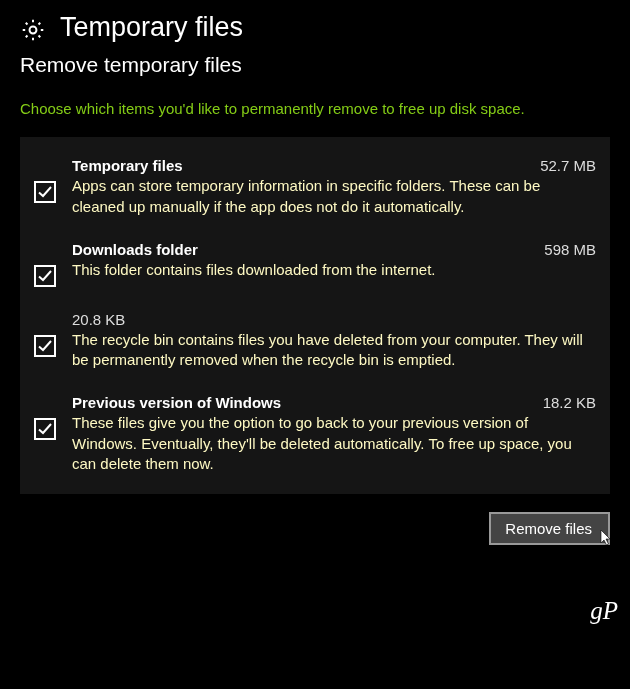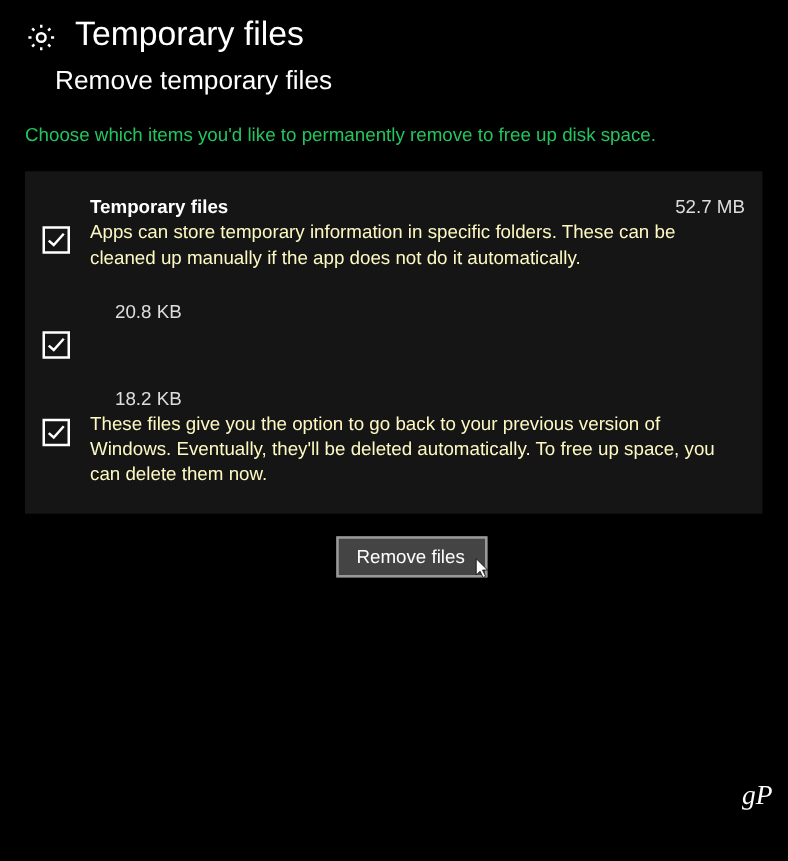--- a/index.html
+++ b/index.html
@@ -29,25 +29,24 @@
       margin-top: 4px;
     }
     .page-title {
       font-size: 27px;
       font-weight: 400;
     }
     .subtitle {
       font-size: 21px;
       font-weight: 400;
       margin-bottom: 22px;
-      margin-left: 24px;
     }
     .description {
       font-size: 15px;
-      color: #22c55e;
+      color: #84cc16;
       line-height: 1.35;
       margin-bottom: 18px;
     }
     .items-panel {
       background: #151515;
       padding: 14px 14px 14px 14px;
     }
     .item-row {
       display: flex;
       align-items: flex-start;
@@ -83,33 +82,32 @@
     }
     .item-title {
       font-size: 15px;
       font-weight: 600;
       color: #fff;
     }
     .item-size {
       font-size: 15px;
       color: #ddd;
       white-space: nowrap;
-      margin-left: 20px;
     }
     .item-desc {
       font-size: 15px;
       color: #fef9c3;
       line-height: 1.35;
       margin-top: 2px;
     }
     .bottom-bar {
       margin-top: 18px;
       display: flex;
       align-items: flex-end;
-      justify-content: center;
+      justify-content: flex-end;
       padding-left: 29px;
     }
     .remove-button {
       background: #444;
       border: 2px solid #999;
       color: #fff;
       font-size: 15px;
       padding: 6px 16px 6px 14px;
       font-family: inherit;
       cursor: pointer;
@@ -117,27 +115,27 @@
     }
     .cursor-arrow {
       position: absolute;
       right: -4px;
       bottom: -4px;
       width: 12px;
       height: 18px;
       pointer-events: none;
     }
     .watermark {
-      font-size: 22px;
+      font-size: 25px;
       font-style: italic;
       color: #fff;
       font-family: Georgia, serif;
       position: absolute;
       right: 12px;
-      bottom: 40px;
+      bottom: 64px;
       text-align: right;
     }
   </style>
 </head>
 <body>
 
 <div class="header">
   <span class="gear-icon">
     <svg viewBox="0 0 24 24" fill="none" stroke="#fff" stroke-width="1.8">
       <circle cx="12" cy="12" r="3.2"></circle>
@@ -161,42 +159,58 @@
     </div>
     <div class="item-body">
       <div class="item-head">
         <span class="item-title">Temporary files</span>
         <span class="item-size">52.7 MB</span>
       </div>
       <p class="item-desc">Apps can store temporary information in specific folders. These can be cleaned up manually if the app does not do it automatically.</p>
     </div>
   </div>
 
+  <div class="item-row">
+    <div class="checkbox">
+      <svg viewBox="0 0 16 16" stroke="#fff" stroke-width="2" fill="none">
+          <path d="M2 8.5 L6 12 L14 3"></path>
+        </svg>
+    </div>
+    <div class="item-body">
+      <div class="item-head">
+        <span class="item-title">Downloads folder</span>
+        <span class="item-size">598 MB</span>
+      </div>
+      <p class="item-desc">This folder contains files downloaded from the internet.</p>
+    </div>
+  </div>
 
   <div class="item-row">
     <div class="checkbox">
       <svg viewBox="0 0 16 16" stroke="#fff" stroke-width="2" fill="none">
           <path d="M2 8.5 L6 12 L14 3"></path>
         </svg>
     </div>
     <div class="item-body">
       <div class="item-head">
         <span class="item-size">20.8 KB</span>
       </div>
-    </div>
-  </div>
-
-  <div class="item-row">
-    <div class="checkbox">
-      <svg viewBox="0 0 16 16" stroke="#fff" stroke-width="2" fill="none">
-          <path d="M2 8.5 L6 12 L14 3"></path>
-        </svg>
-    </div>
-    <div class="item-body">
-      <div class="item-head">
+      <p class="item-desc">The recycle bin contains files you have deleted from your computer. They will be permanently removed when the recycle bin is emptied.</p>
+    </div>
+  </div>
+
+  <div class="item-row">
+    <div class="checkbox">
+      <svg viewBox="0 0 16 16" stroke="#fff" stroke-width="2" fill="none">
+          <path d="M2 8.5 L6 12 L14 3"></path>
+        </svg>
+    </div>
+    <div class="item-body">
+      <div class="item-head">
+        <span class="item-title">Previous version of Windows</span>
         <span class="item-size">18.2 KB</span>
       </div>
       <p class="item-desc">These files give you the option to go back to your previous version of Windows. Eventually, they'll be deleted automatically. To free up space, you can delete them now.</p>
     </div>
   </div>
 
 </div>
 
 <div class="bottom-bar">
   <button class="remove-button">

